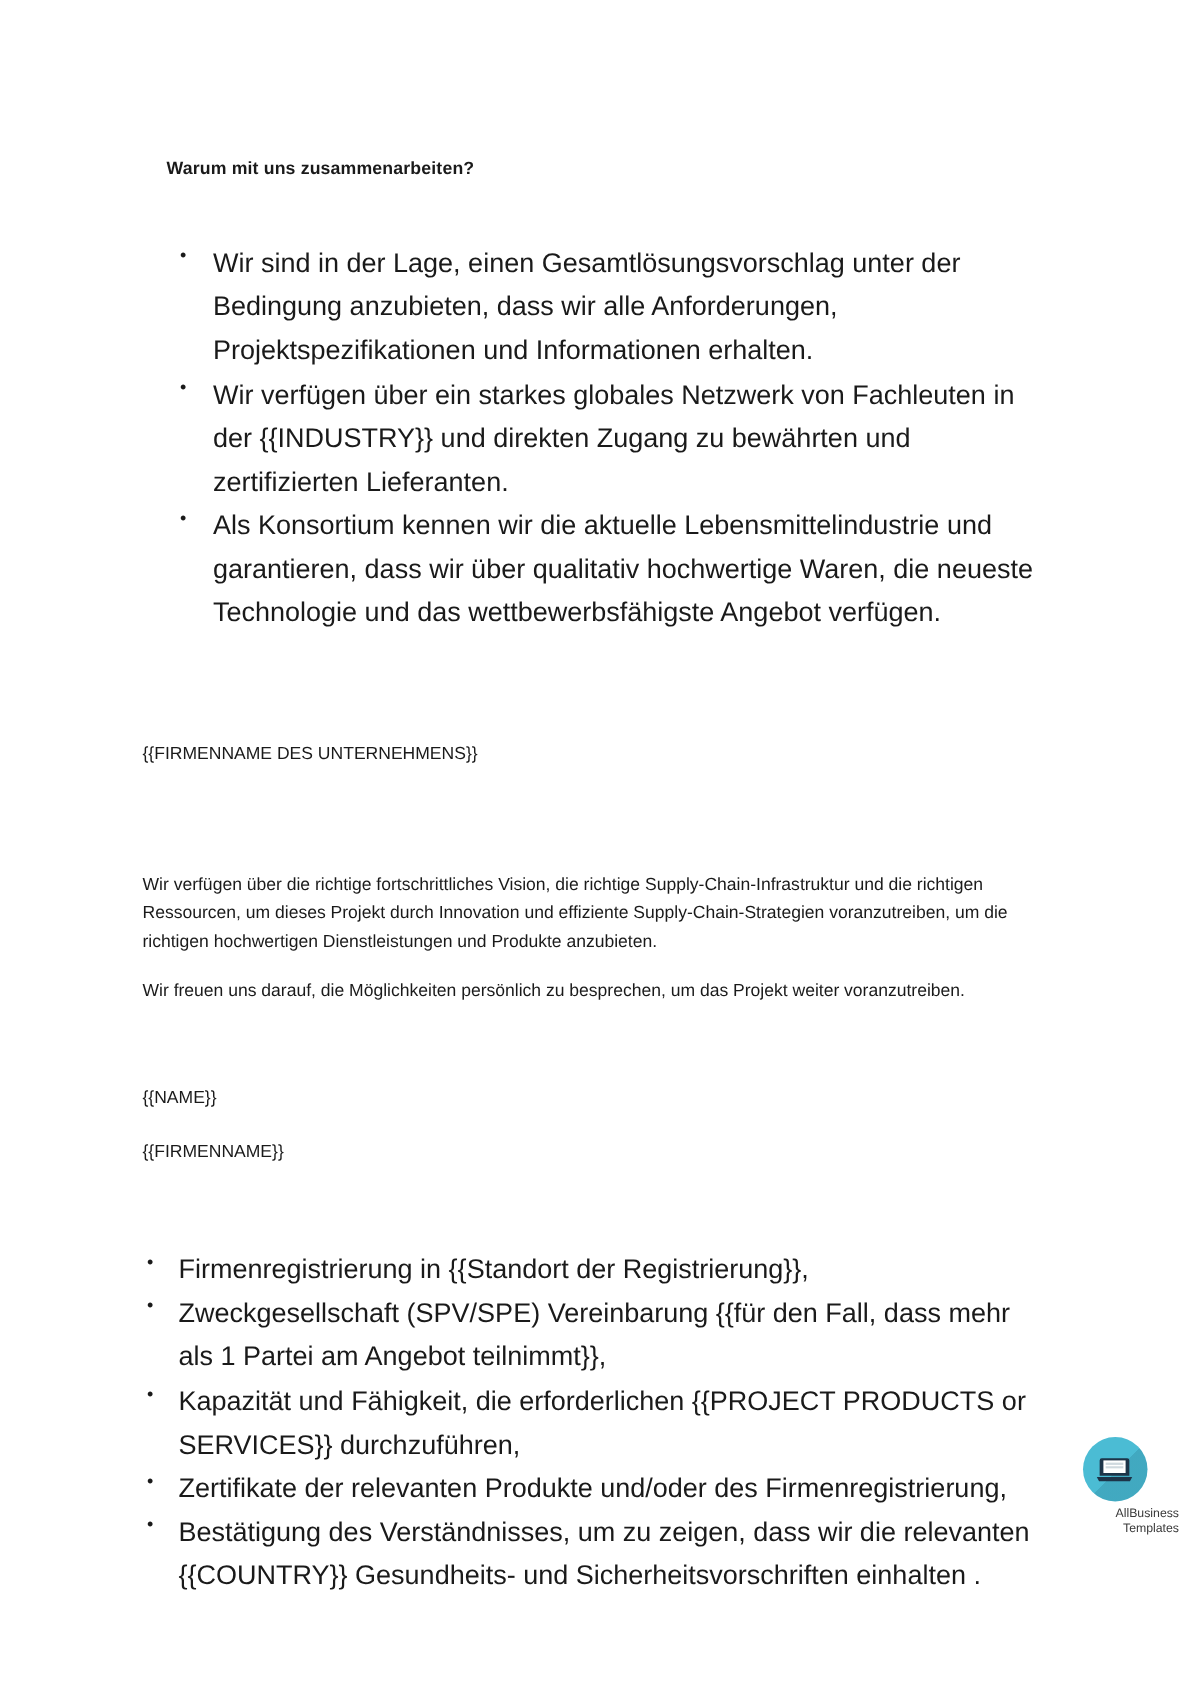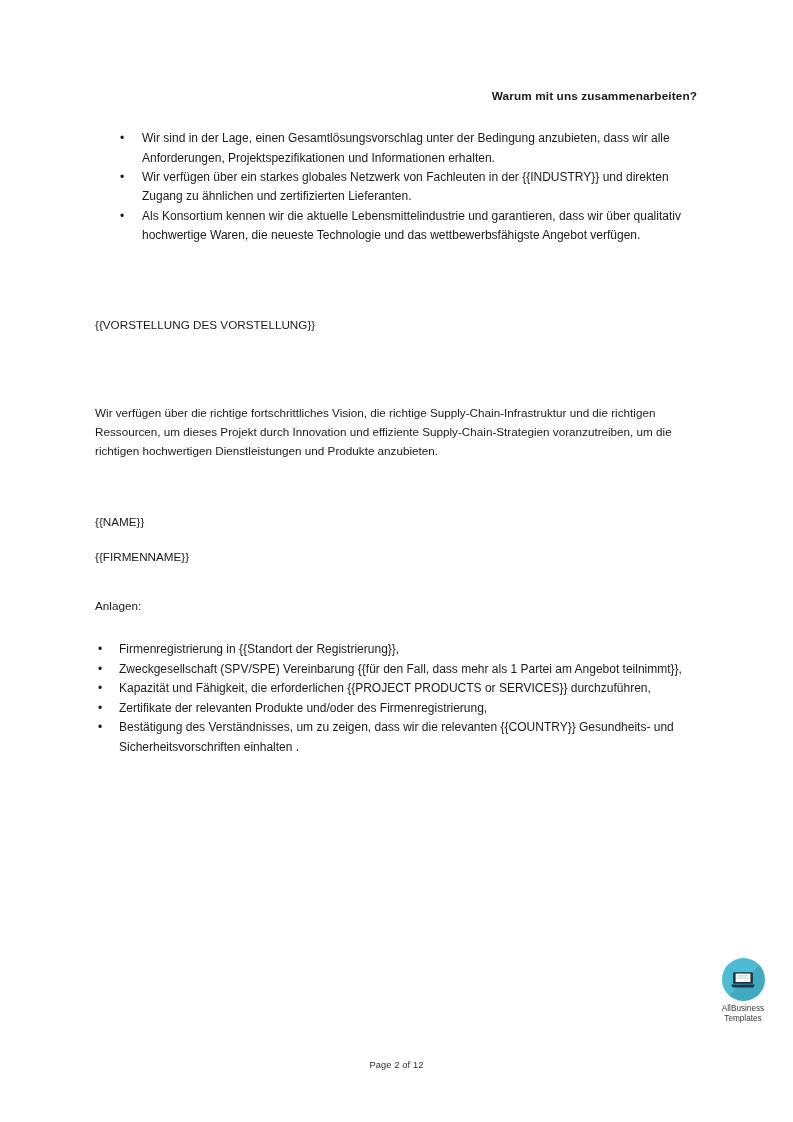--- a/index.html
+++ b/index.html
@@ -23,38 +23,37 @@
   .content {
     position: absolute;
     left: 95px;
     top: 88px;
     width: 602px;
   }
   h2.section-heading {
     font-size: 11.8px;
     font-weight: bold;
     line-height: 1.45;
-    margin: 0;
+    margin: 16px;
     letter-spacing: 0.1px;
-    text-align: right;
   }
   .spacer-sm { height: 17px; }
   .spacer-md { height: 24px; }
   .spacer-lg { height: 30px; }
   .spacer-xl { height: 46px; }
   .spacer-xxl { height: 52px; }
 
   ul.bullets {
     list-style: none;
     margin: 0;
     padding: 0;
   }
   ul.bullets > li {
     position: relative;
-    font-size: 12px;
+    font-size: 18px;
     line-height: 1.62;
     padding-left: 47px;
     margin: 0 0 0 0;
   }
   ul.bullets > li::before {
     content: "\2022";
     position: absolute;
     left: 25px;
     top: 0;
     font-size: 12px;
@@ -94,21 +93,21 @@
     color: #2a2a2a;
     letter-spacing: 0.1px;
   }
 
   
   .logo {
     position: absolute;
     left: 700px;
     top: 958px;
     width: 86px;
-    text-align: center;
+    text-align: right;
   }
   .logo-circle {
     width: 43px;
     height: 43px;
     margin: 0 auto;
     border-radius: 50%;
     background: #4bbcd4;
     position: relative;
     overflow: hidden;
   }
@@ -137,52 +136,52 @@
 
 <div class="page">
   <div class="content">
 
     <h2 class="section-heading">Warum mit uns zusammenarbeiten?</h2>
 
     <div class="spacer-md"></div>
 
     <ul class="bullets">
       <li>Wir sind in der Lage, einen Gesamtlösungsvorschlag unter der Bedingung anzubieten, dass wir alle Anforderungen, Projektspezifikationen und Informationen erhalten.</li>
-      <li>Wir verfügen über ein starkes globales Netzwerk von Fachleuten in der {{INDUSTRY}} und direkten Zugang zu ähnlichen und zertifizierten Lieferanten.</li>
+      <li>Wir verfügen über ein starkes globales Netzwerk von Fachleuten in der {{INDUSTRY}} und direkten Zugang zu bewährten und zertifizierten Lieferanten.</li>
       <li>Als Konsortium kennen wir die aktuelle Lebensmittelindustrie und garantieren, dass wir über qualitativ hochwertige Waren, die neueste Technologie und das wettbewerbsfähigste Angebot verfügen.</li>
     </ul>
 
     <div class="spacer-xl"></div>
 
 
     <div class="spacer-md"></div>
 
-    <p class="plain-line">{{VORSTELLUNG DES VORSTELLUNG}}</p>
+    <p class="plain-line">{{FIRMENNAME DES UNTERNEHMENS}}</p>
 
     <div class="spacer-sm"></div>
 
 
     <div class="spacer-xxl"></div>
 
 
     <p class="para">Wir verfügen über die richtige fortschrittliches Vision, die richtige Supply-Chain-Infrastruktur und die richtigen Ressourcen, um dieses Projekt durch Innovation und effiziente Supply-Chain-Strategien voranzutreiben, um die richtigen hochwertigen Dienstleistungen und Produkte anzubieten.</p>
 
+    <p class="para">Wir freuen uns darauf, die Möglichkeiten persönlich zu besprechen, um das Projekt weiter voranzutreiben.</p>
 
 
     <div class="spacer-xxl"></div>
 
     <p class="plain-line">{{NAME}}</p>
 
     <div class="spacer-sm"></div>
 
     <p class="plain-line">{{FIRMENNAME}}</p>
 
     <div class="spacer-lg"></div>
 
-    <p class="plain-line">Anlagen:</p>
 
     <div class="spacer-md"></div>
 
     <ul class="bullets tight">
       <li>Firmenregistrierung in {{Standort der Registrierung}},</li>
       <li>Zweckgesellschaft (SPV/SPE) Vereinbarung {{für den Fall, dass mehr als 1 Partei am Angebot teilnimmt}},</li>
       <li>Kapazität und Fähigkeit, die erforderlichen {{PROJECT PRODUCTS or SERVICES}} durchzuführen,</li>
       <li>Zertifikate der relevanten Produkte und/oder des Firmenregistrierung,</li>
       <li>Bestätigung des Verständnisses, um zu zeigen, dass wir die relevanten {{COUNTRY}} Gesundheits- und Sicherheitsvorschriften einhalten .</li>
     </ul>
@@ -199,16 +198,13 @@
         <rect x="7.1" y="7.5" width="11.8" height="1.4" fill="#cfd9de"></rect>
         <path d="M1.2 14.6 h23.6 l-1.5 2.9 h-20.6 z" fill="#1d3448"></path>
       </svg>
     </div>
     <div class="logo-text">
       <div>AllBusiness</div>
       <div>Templates</div>
     </div>
   </div>
 
-  <div class="footer">
-    <span>Page 2 of 12</span>
-  </div>
 </div>
 
 </body></html>

